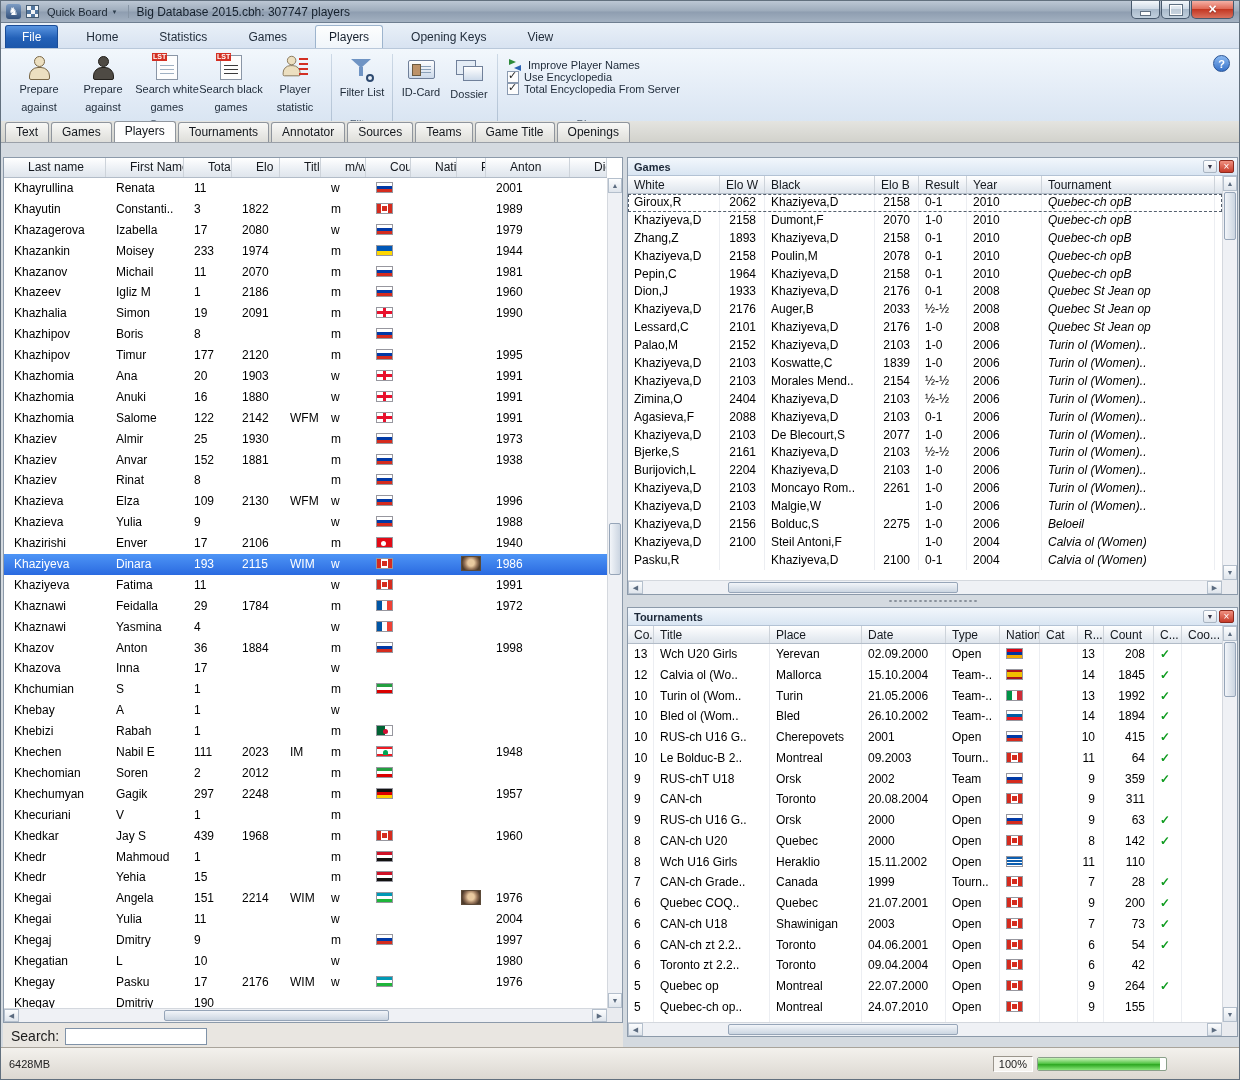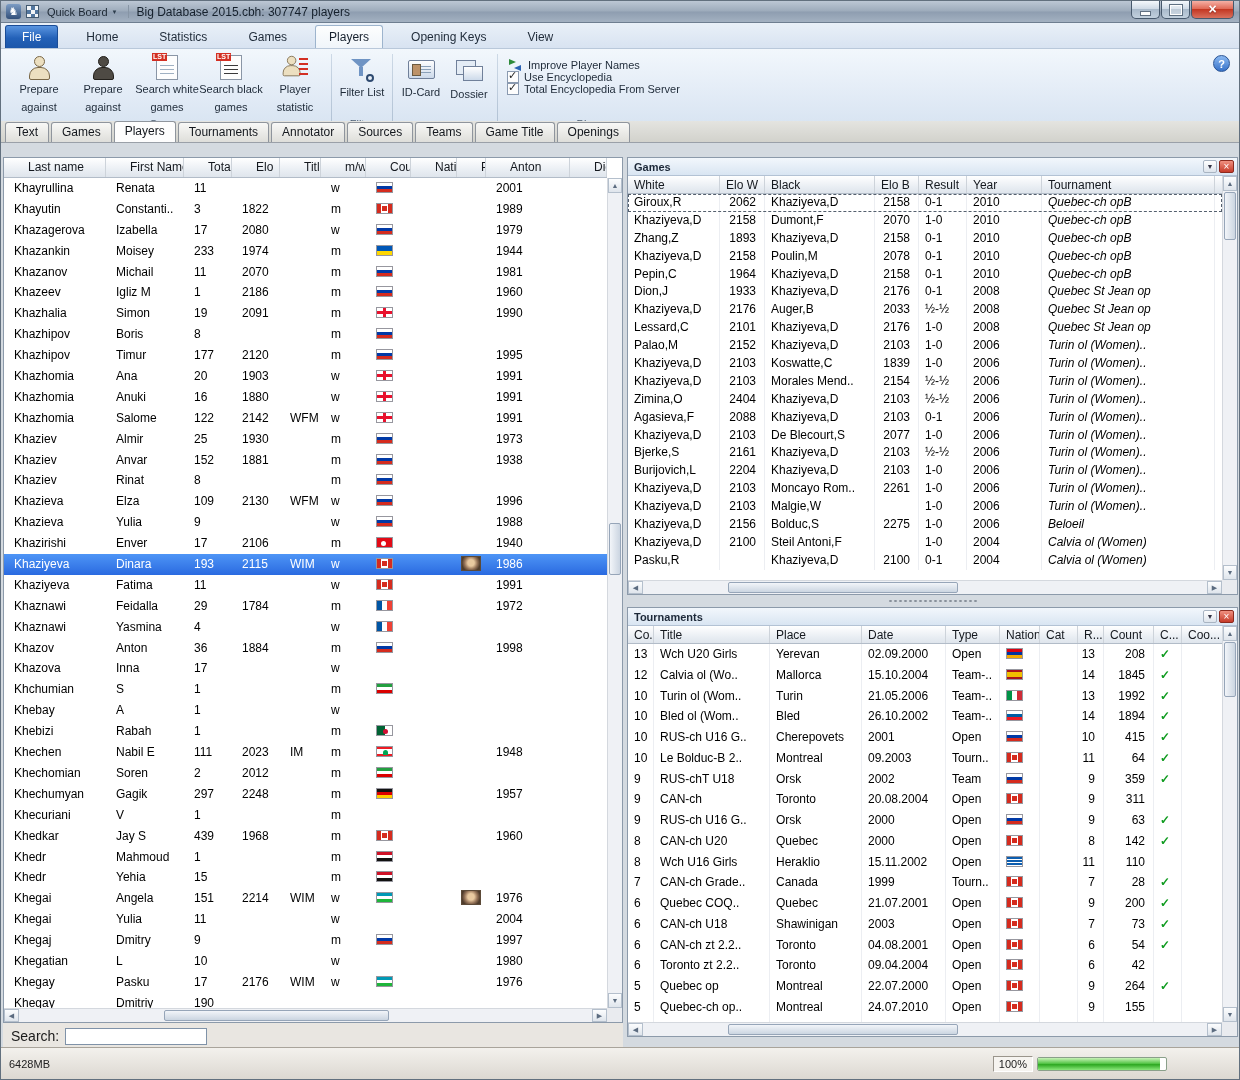--- a/index.html
+++ b/index.html
@@ -1278,21 +1278,21 @@
           <div class="cell tc6"></div>
           <div class="cell num tc7">7</div>
           <div class="cell num tc8">73</div>
           <div class="cell tc9"><span class="check">✓</span></div>
           <div class="cell tc10"></div>
         </div>
         <div class="trow">
           <div class="cell tc0">6</div>
           <div class="cell tc1">CAN-ch zt 2.2..</div>
           <div class="cell tc2">Toronto</div>
-          <div class="cell tc3">04.08.2001</div>
+          <div class="cell tc3">04.06.2001</div>
           <div class="cell tc4">Open</div>
           <div class="cell tc5"><span class="flag f-CAN"></span></div>
           <div class="cell tc6"></div>
           <div class="cell num tc7">6</div>
           <div class="cell num tc8">54</div>
           <div class="cell tc9"><span class="check">✓</span></div>
           <div class="cell tc10"></div>
         </div>
         <div class="trow">
           <div class="cell tc0">6</div>

